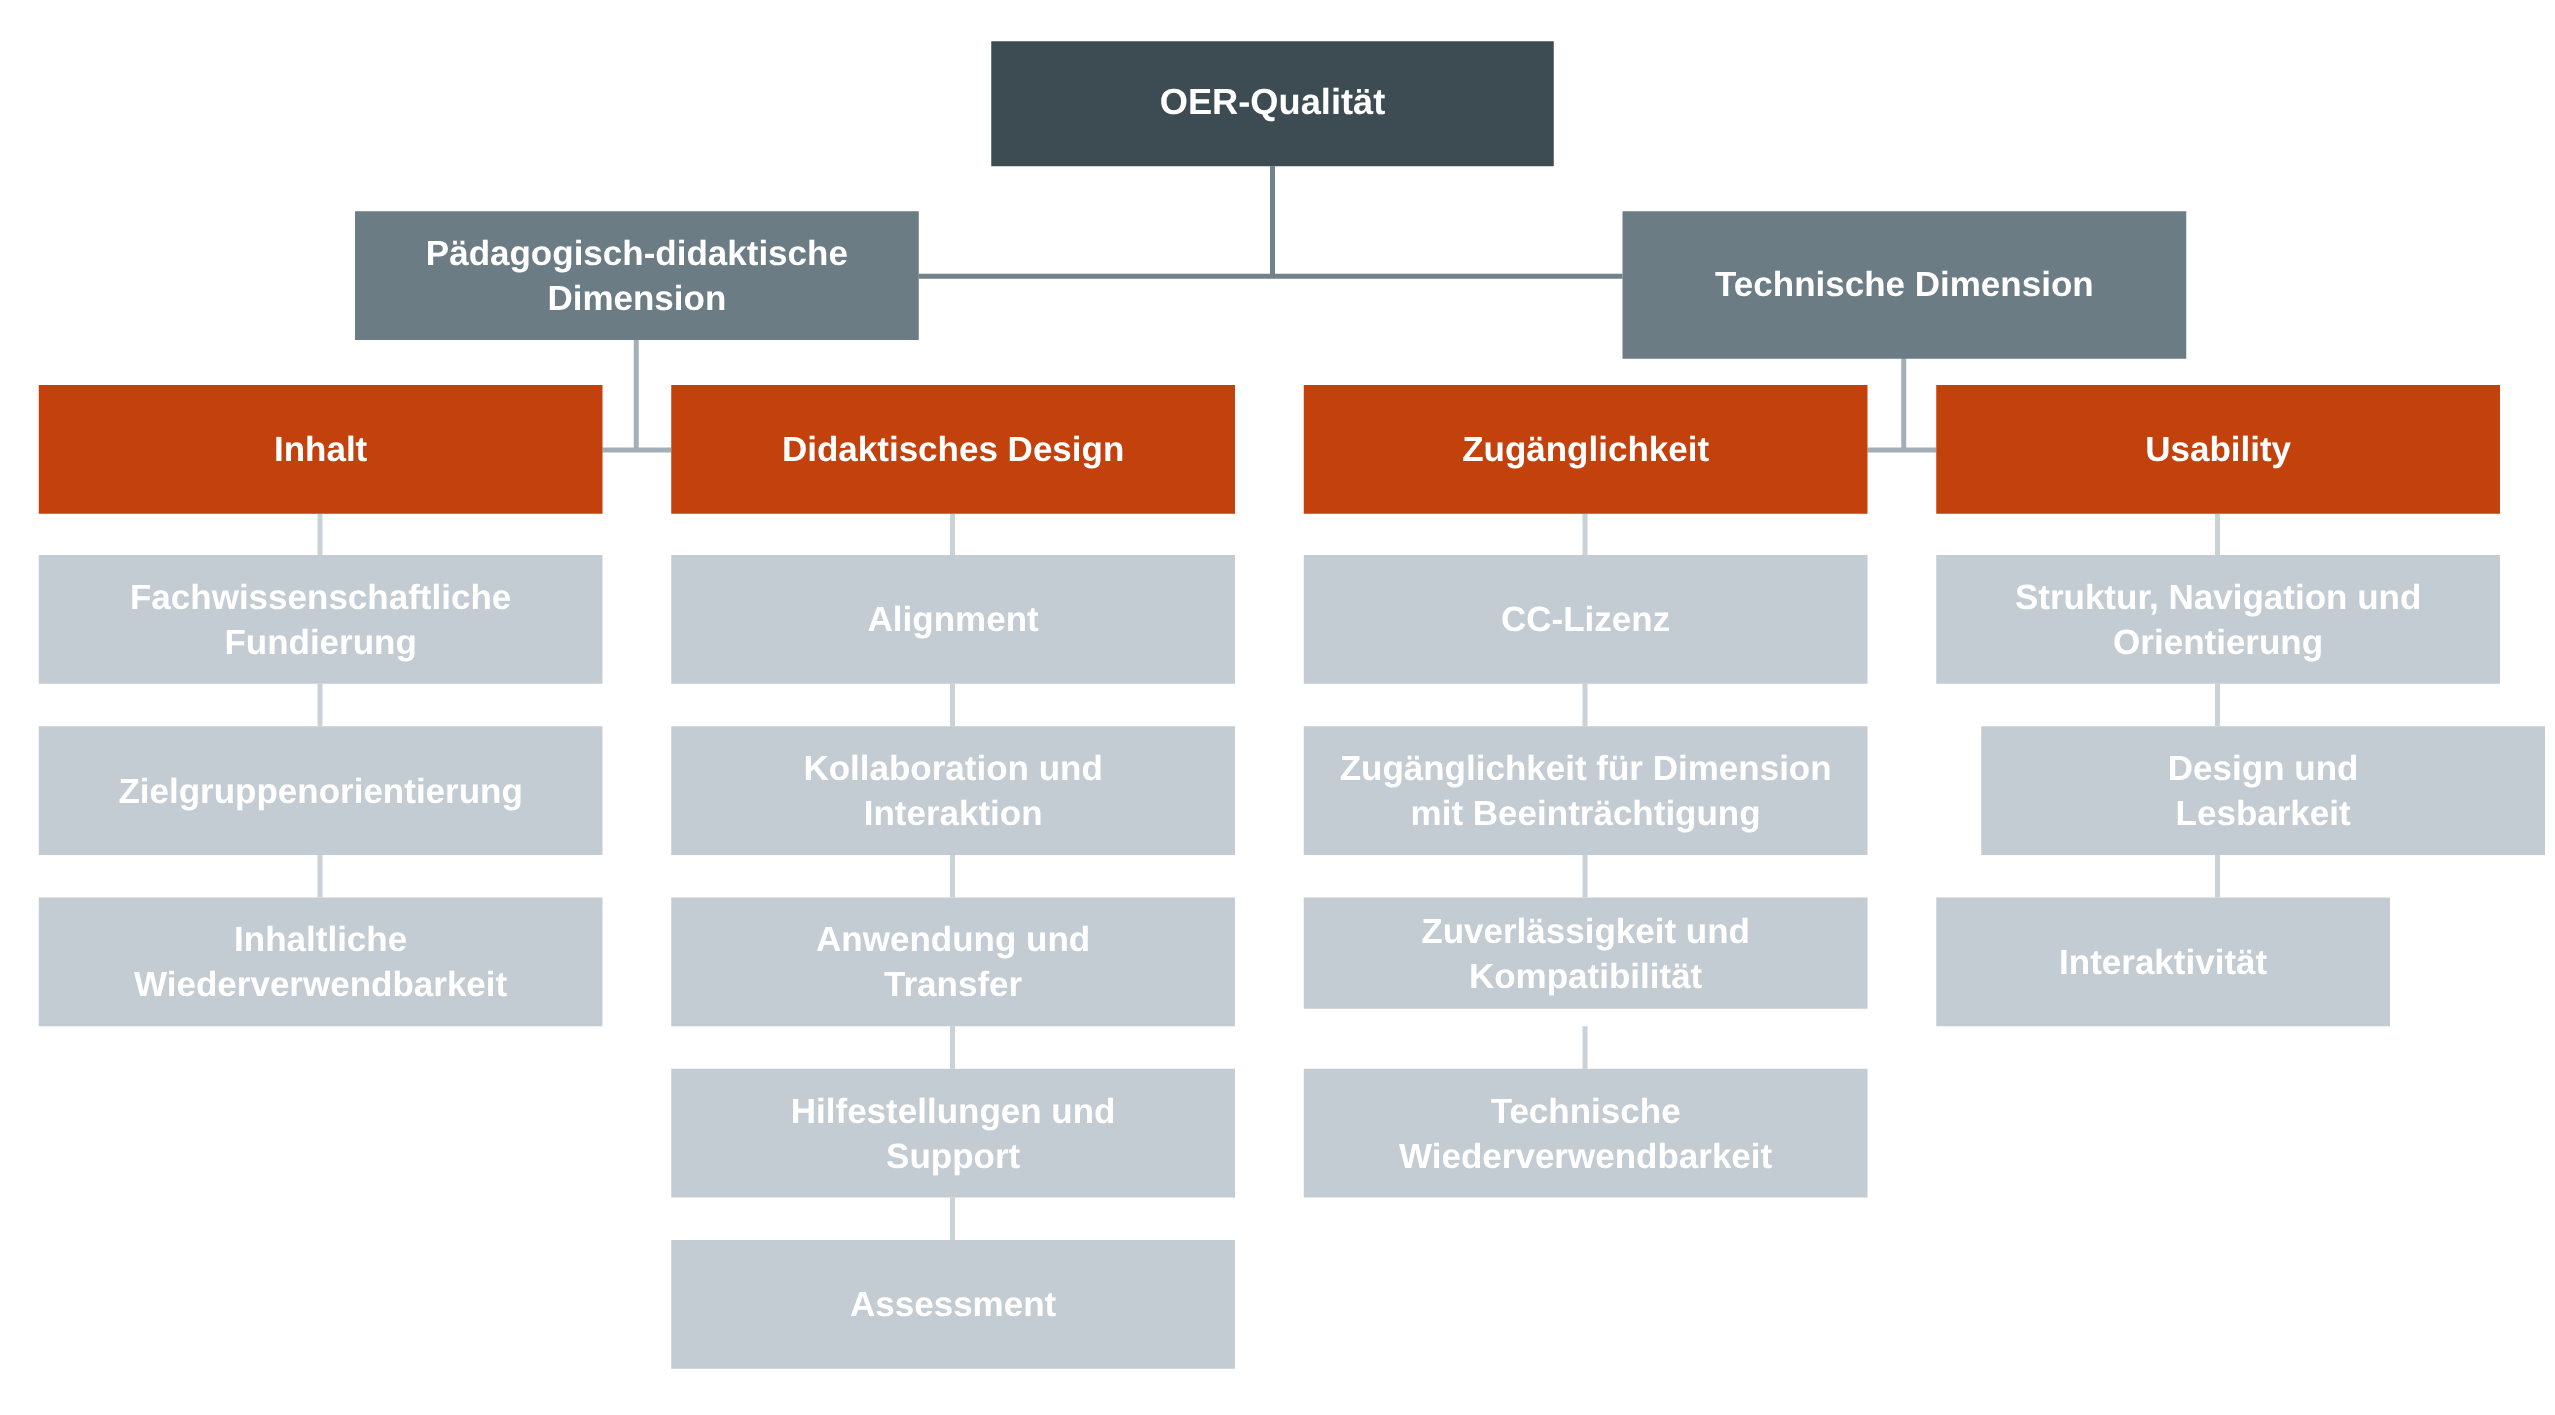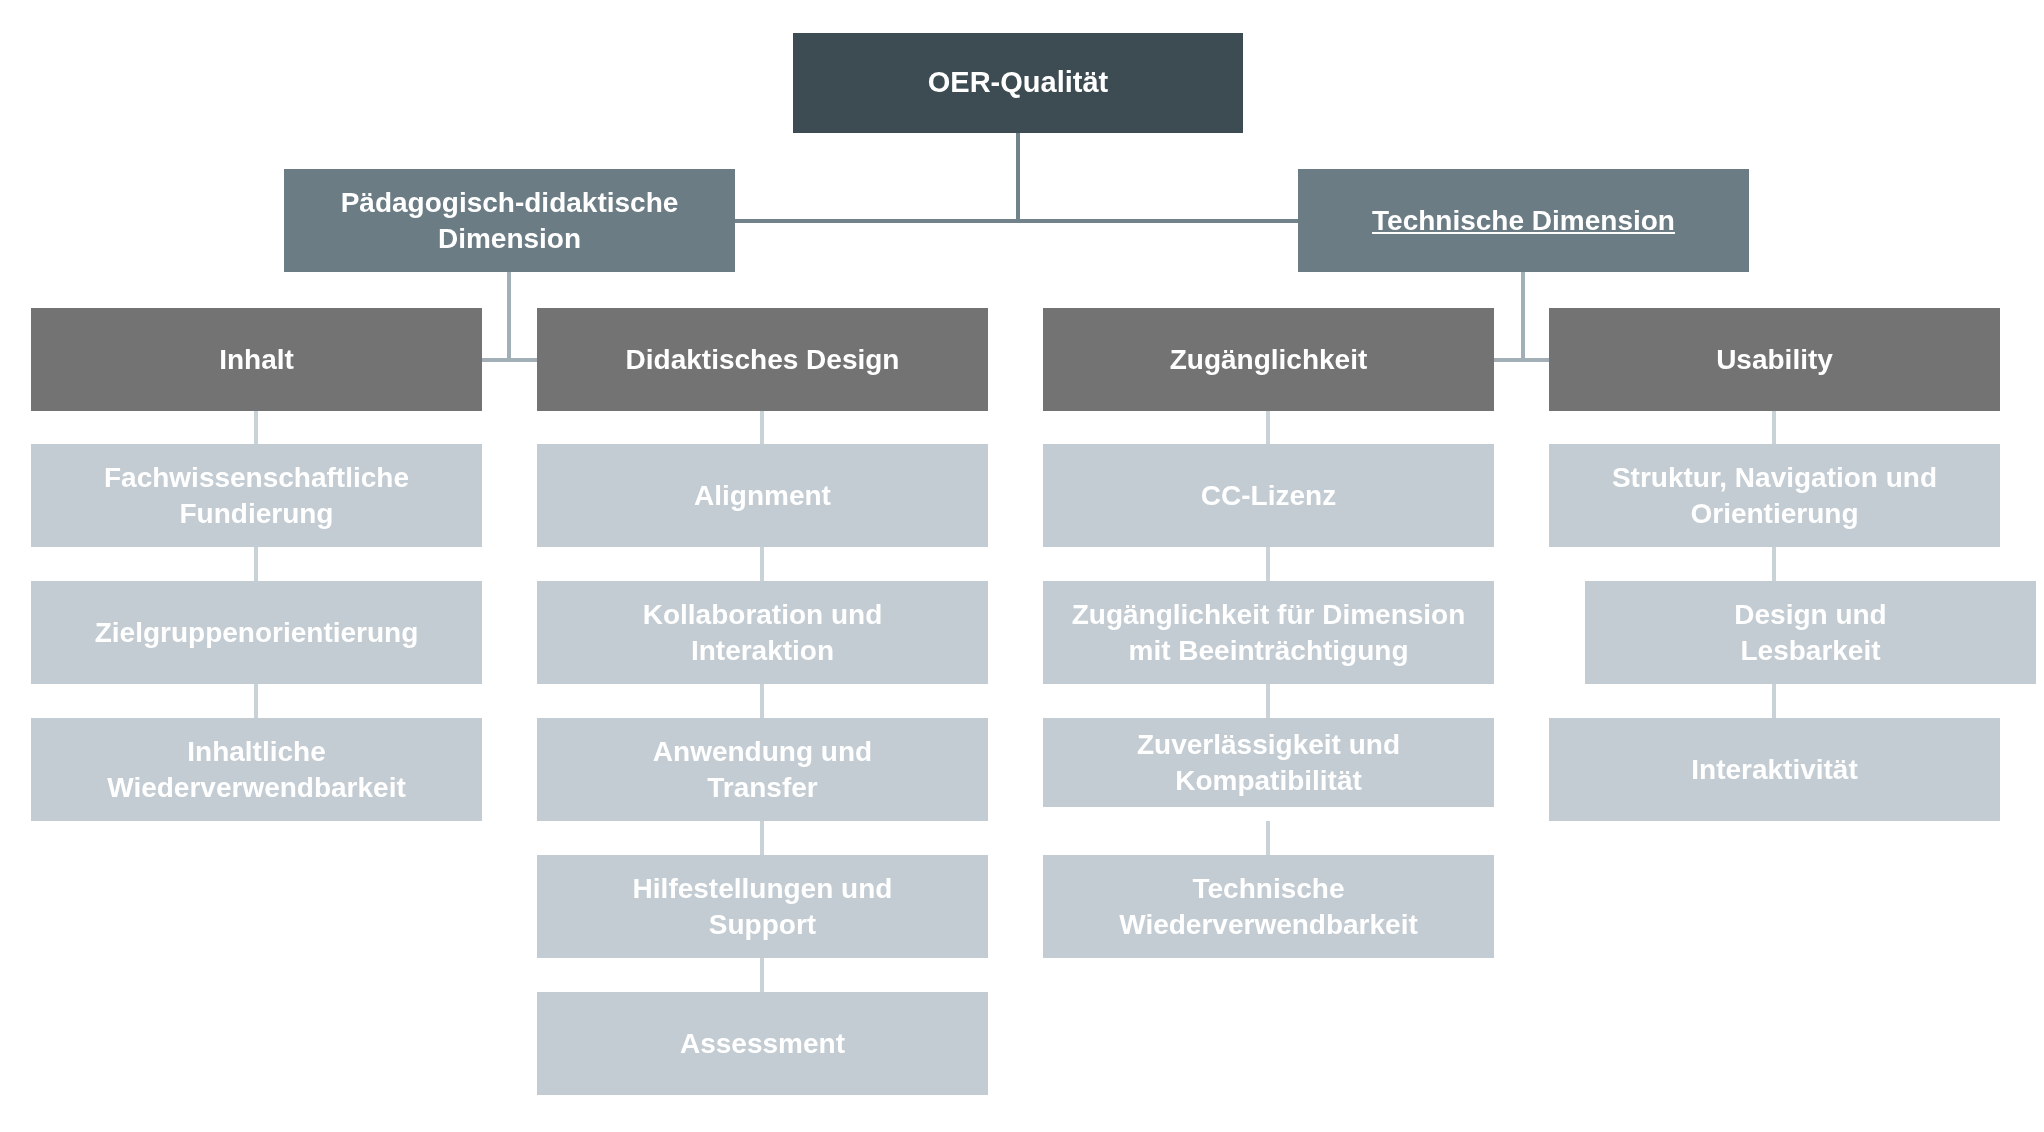--- a/index.html
+++ b/index.html
@@ -20,21 +20,21 @@
     color: #ffffff;
     font-weight: bold;
     font-size: 28px;
     line-height: 1.28;
     white-space: pre-line;
     box-sizing: border-box;
     padding: 4px 16px;
   }
   .level-root      { background: #3d4b52; font-size: 29px; }
   .level-dimension { background: #6b7c84; }
-  .level-category  { background: #737373; }
+  .level-category  { background: #c2410c; }
   .level-criterion { background: #c3ccd2; }
   .conn { position: absolute; }
   .conn.l1 { background: #72828b; }
   .conn.l2 { background: #a2afb6; }
   .conn.l3 { background: #c9d2d7; }
 </style>
 </head>
 <body>
 
 <div class="canvas">
@@ -63,21 +63,21 @@
   <div class="conn l3" style="left:1266px; top:821px; width:4px; height:34px;"></div>
 
   <div class="conn l3" style="left:1772px; top:411px; width:4px; height:33px;"></div>
   <div class="conn l3" style="left:1772px; top:547px; width:4px; height:34px;"></div>
   <div class="conn l3" style="left:1772px; top:684px; width:4px; height:34px;"></div>
 
   <div class="node level-root" style="left:793px; top:33px; width:450px; height:100px;">OER-Qualität</div>
 
   <div class="node level-dimension" style="left:284px; top:169px; width:451px; height:103px;">Pädagogisch-didaktische
 Dimension</div>
-  <div class="node level-dimension" style="left:1298px; top:169px; width:451px; height:103px;text-decoration:underline;">Technische Dimension</div>
+  <div class="node level-dimension" style="left:1298px; top:169px; width:451px; height:118px;">Technische Dimension</div>
 
   <div class="node level-category" style="left:31px; top:308px; width:451px; height:103px;">Inhalt</div>
   <div class="node level-category" style="left:537px; top:308px; width:451px; height:103px;">Didaktisches Design</div>
   <div class="node level-category" style="left:1043px; top:308px; width:451px; height:103px;">Zugänglichkeit</div>
   <div class="node level-category" style="left:1549px; top:308px; width:451px; height:103px;">Usability</div>
 
   <div class="node level-criterion" style="left:31px; top:444px; width:451px; height:103px;">Fachwissenschaftliche
 Fundierung</div>
   <div class="node level-criterion" style="left:31px; top:581px; width:451px; height:103px;">Zielgruppenorientierung</div>
   <div class="node level-criterion" style="left:31px; top:718px; width:451px; height:103px;">Inhaltliche
@@ -97,15 +97,15 @@
 mit Beeinträchtigung</div>
   <div class="node level-criterion" style="left:1043px; top:718px; width:451px; height:89px;">Zuverlässigkeit und
 Kompatibilität</div>
   <div class="node level-criterion" style="left:1043px; top:855px; width:451px; height:103px;">Technische
 Wiederverwendbarkeit</div>
 
   <div class="node level-criterion" style="left:1549px; top:444px; width:451px; height:103px;">Struktur, Navigation und
 Orientierung</div>
   <div class="node level-criterion" style="left:1549px; top:581px; width:451px; height:103px;margin-left:36px;">Design und
 Lesbarkeit</div>
-  <div class="node level-criterion" style="left:1549px; top:718px; width:451px; height:103px;">Interaktivität</div>
+  <div class="node level-criterion" style="left:1549px; top:718px; width:363px; height:103px;">Interaktivität</div>
 
 </div>
 
 </body></html>

